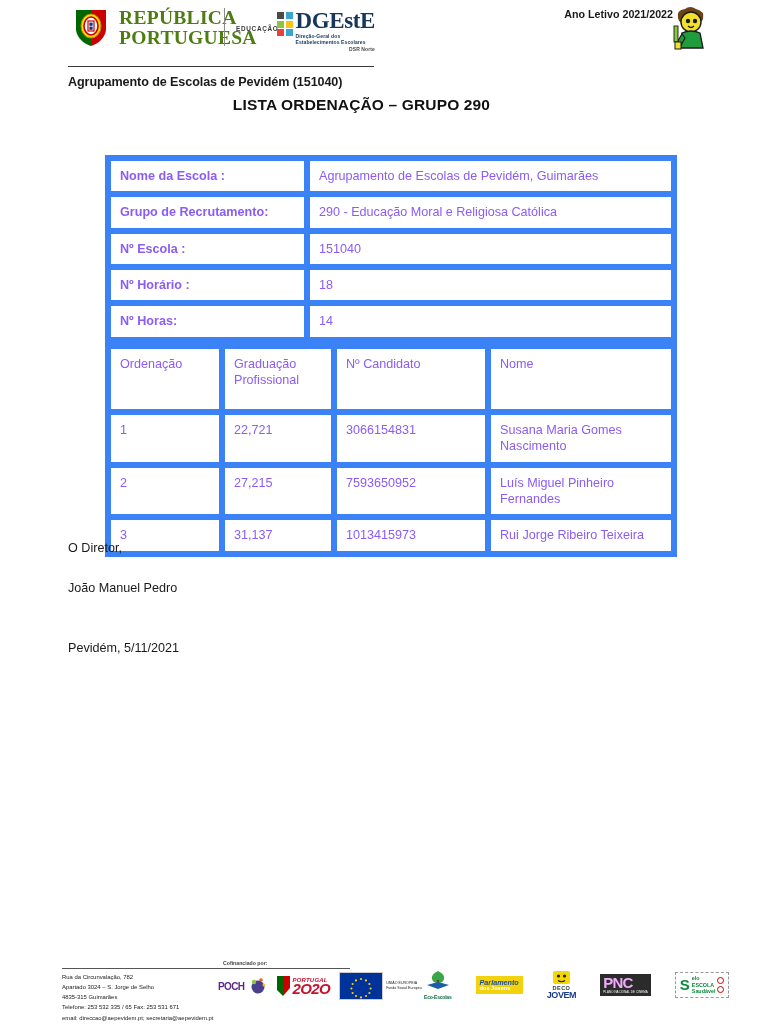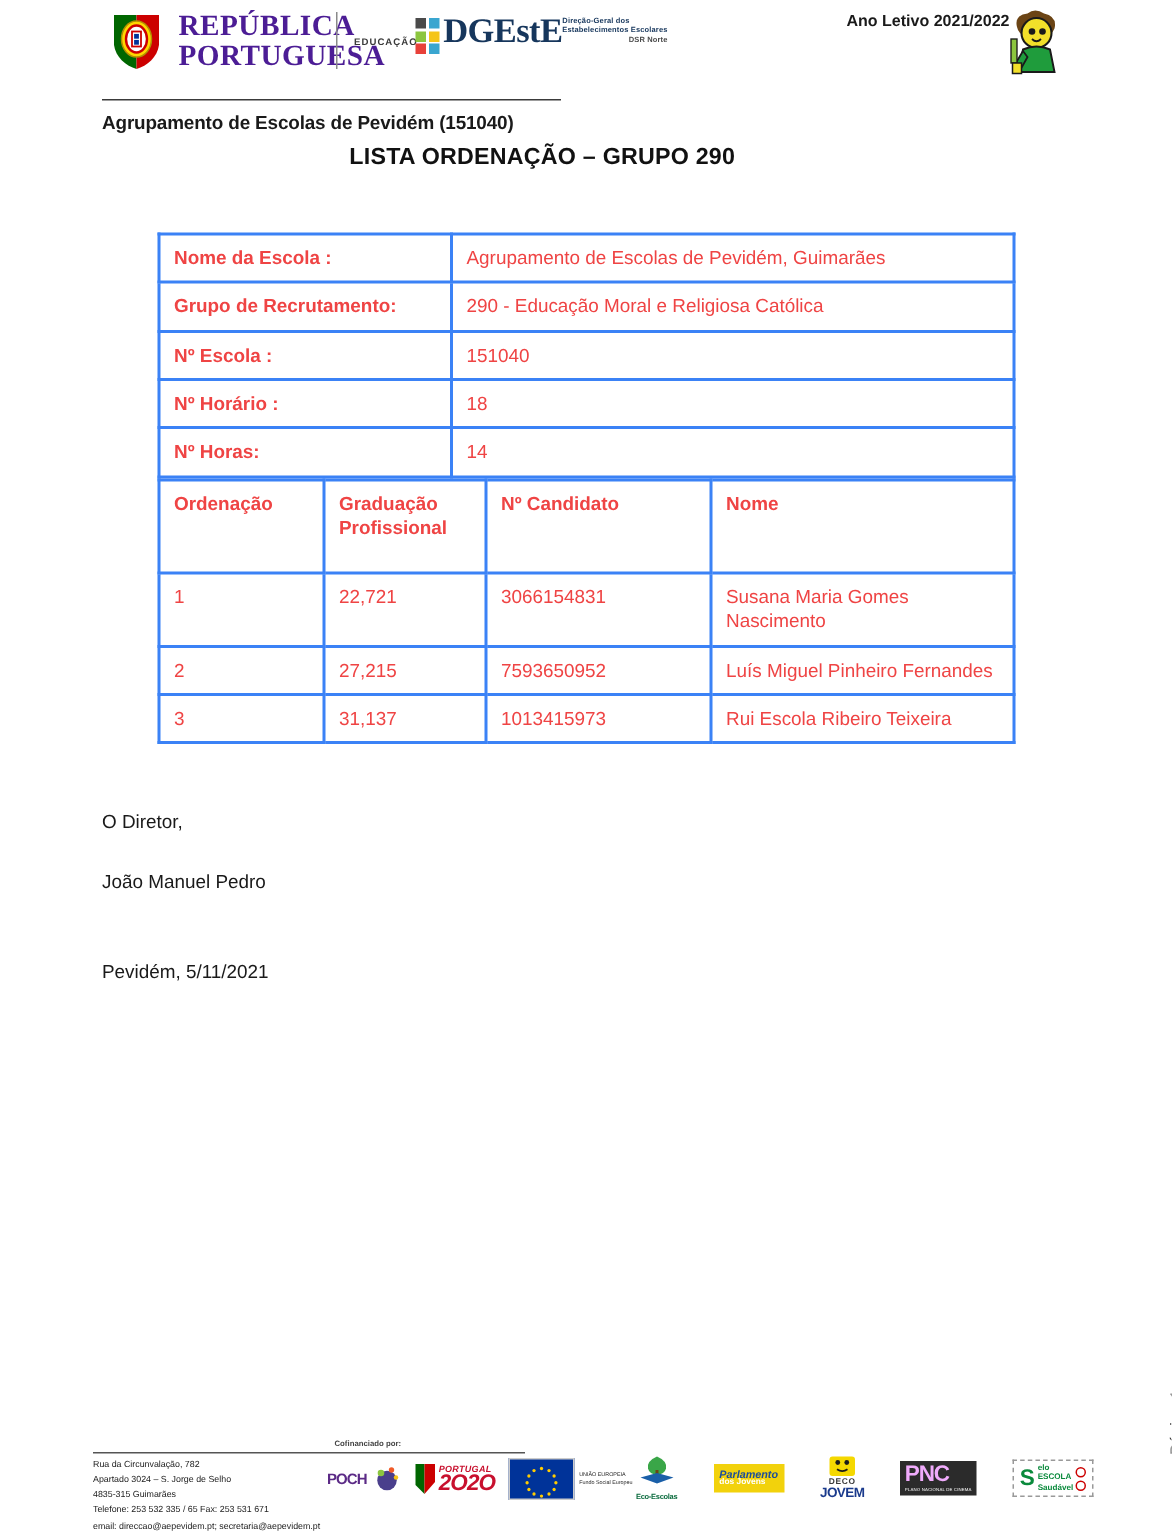--- a/index.html
+++ b/index.html
@@ -35,21 +35,21 @@
     width: 38px;
     height: 44px;
     position: relative;
   }
   .rep-text {
     font-family: "Liberation Serif", serif;
     font-size: 19.5px;
     font-weight: 700;
     line-height: 1.02;
     letter-spacing: 0.3px;
-    color: #4c1d95;
+    color: #4d7c0f;
   }
   .hdr-divider {
     position: absolute;
     left: 224px;
     top: 8px;
     width: 1px;
     height: 38px;
     background: #8a8a8a;
   }
   .educacao {
@@ -69,21 +69,21 @@
     align-items: flex-start;
     gap: 3px;
   }
   .dg-squares {
     display: grid;
     grid-template-columns: 7px 7px;
     grid-template-rows: 7px 7px 7px;
     gap: 1.5px;
     margin-top: 2px;
   }
-  .dg-text-col { display: flex; flex-direction: row; }
+  .dg-text-col { display: flex; flex-direction: column; }
   .dgeste-main {
     font-family: "Liberation Serif", serif;
     font-size: 23px;
     font-weight: 700;
     line-height: 0.96;
     color: #16365c;
     letter-spacing: -0.4px;
   }
   .dgeste-sub {
     font-size: 5px;
@@ -150,34 +150,34 @@
     left: 105px;
     top: 155px;
     width: 572px;
   }
   table {
     border-collapse: collapse;
     width: 100%;
     table-layout: fixed;
   }
   table td, table th {
-    border: 2px solid #3b82f6;
+    border: 6px solid #3b82f6;
     padding: 7px 9px;
     font-size: 12.6px;
-    color: #ef4444;
+    color: #8b5cf6;
     text-align: left;
     vertical-align: top;
     line-height: 1.3;
   }
   .info-table td.k {
     font-weight: 700;
     width: 175px;
   }
   .list-table th {
-    font-weight: 700;
+    font-weight: 400;
     vertical-align: top;
   }
   .c-ord { width: 90px; }
   .c-grad { width: 88px; margin-left: 27px; }
   .c-num { width: 130px; }
   .hdr-cell-tall { height: 46px; }
 
   
   .sig {
     position: absolute;
@@ -403,21 +403,21 @@
       <tr>
         <td>2</td>
         <td>27,215</td>
         <td>7593650952</td>
         <td>Luís Miguel Pinheiro Fernandes</td>
       </tr>
       <tr>
         <td>3</td>
         <td>31,137</td>
         <td>1013415973</td>
-        <td>Rui Escola Ribeiro Teixeira</td>
+        <td>Rui Jorge Ribeiro Teixeira</td>
       </tr>
     </tbody>
   </table>
 </div>
 
 <div class="sig sig-1">O Diretor,</div>
 <div class="sig sig-2">João Manuel Pedro</div>
 <div class="sig sig-3">Pevidém, 5/11/2021</div>
 
 <div class="page-num">Página 1</div>

